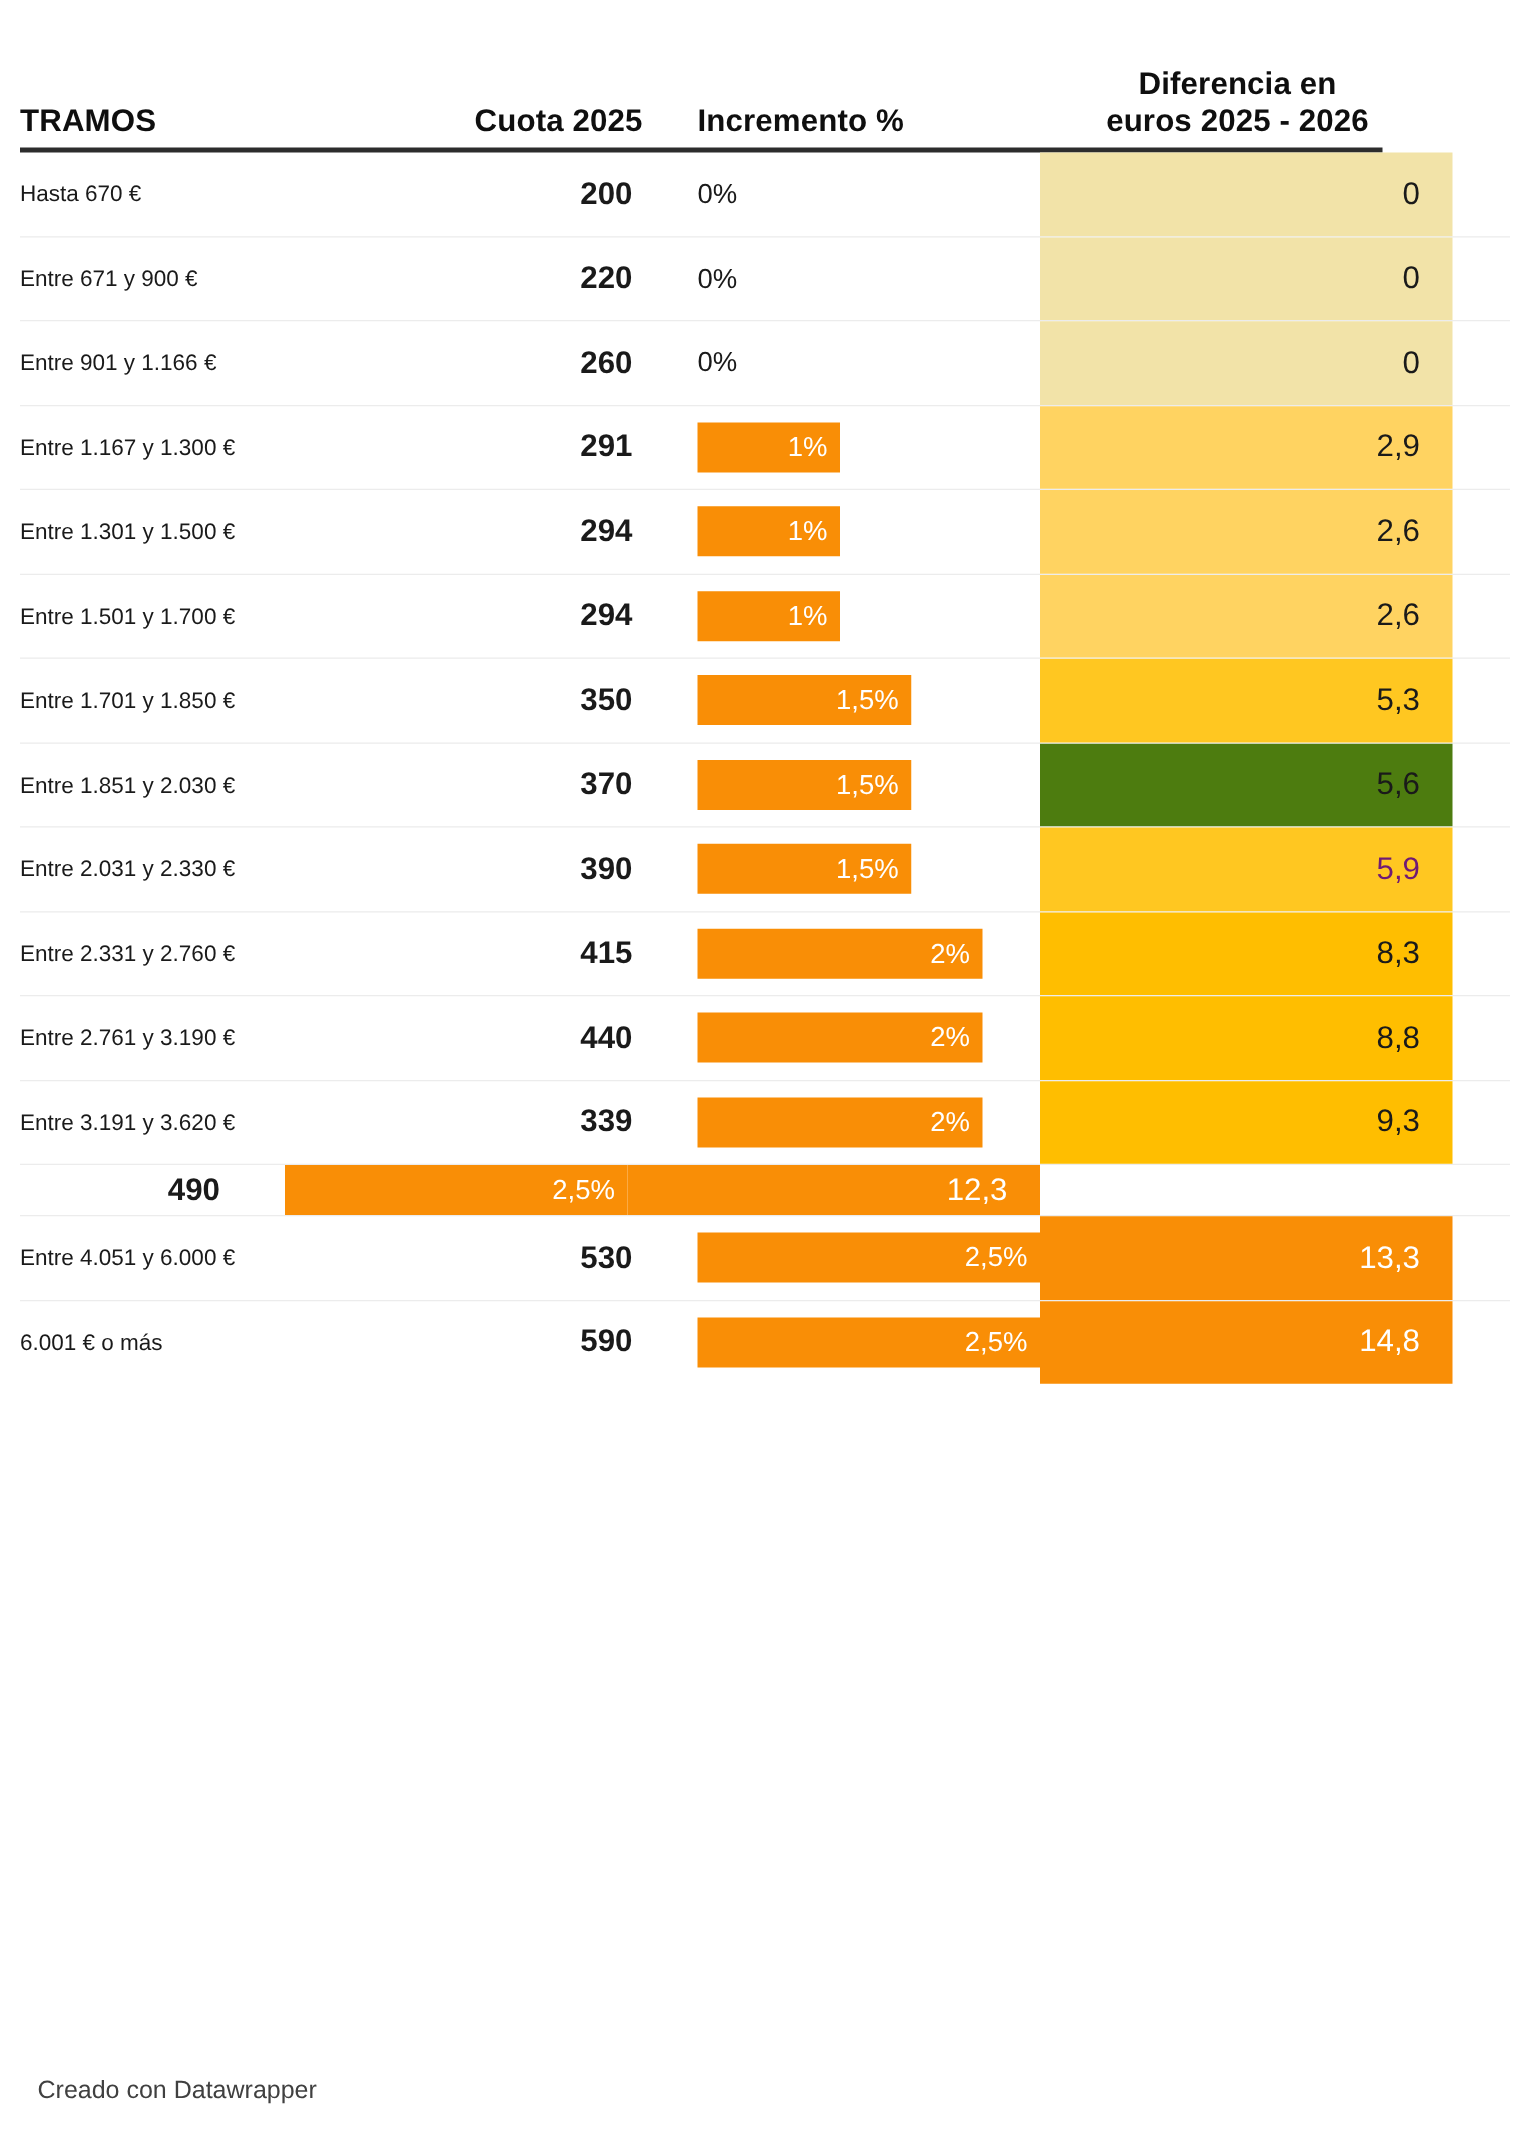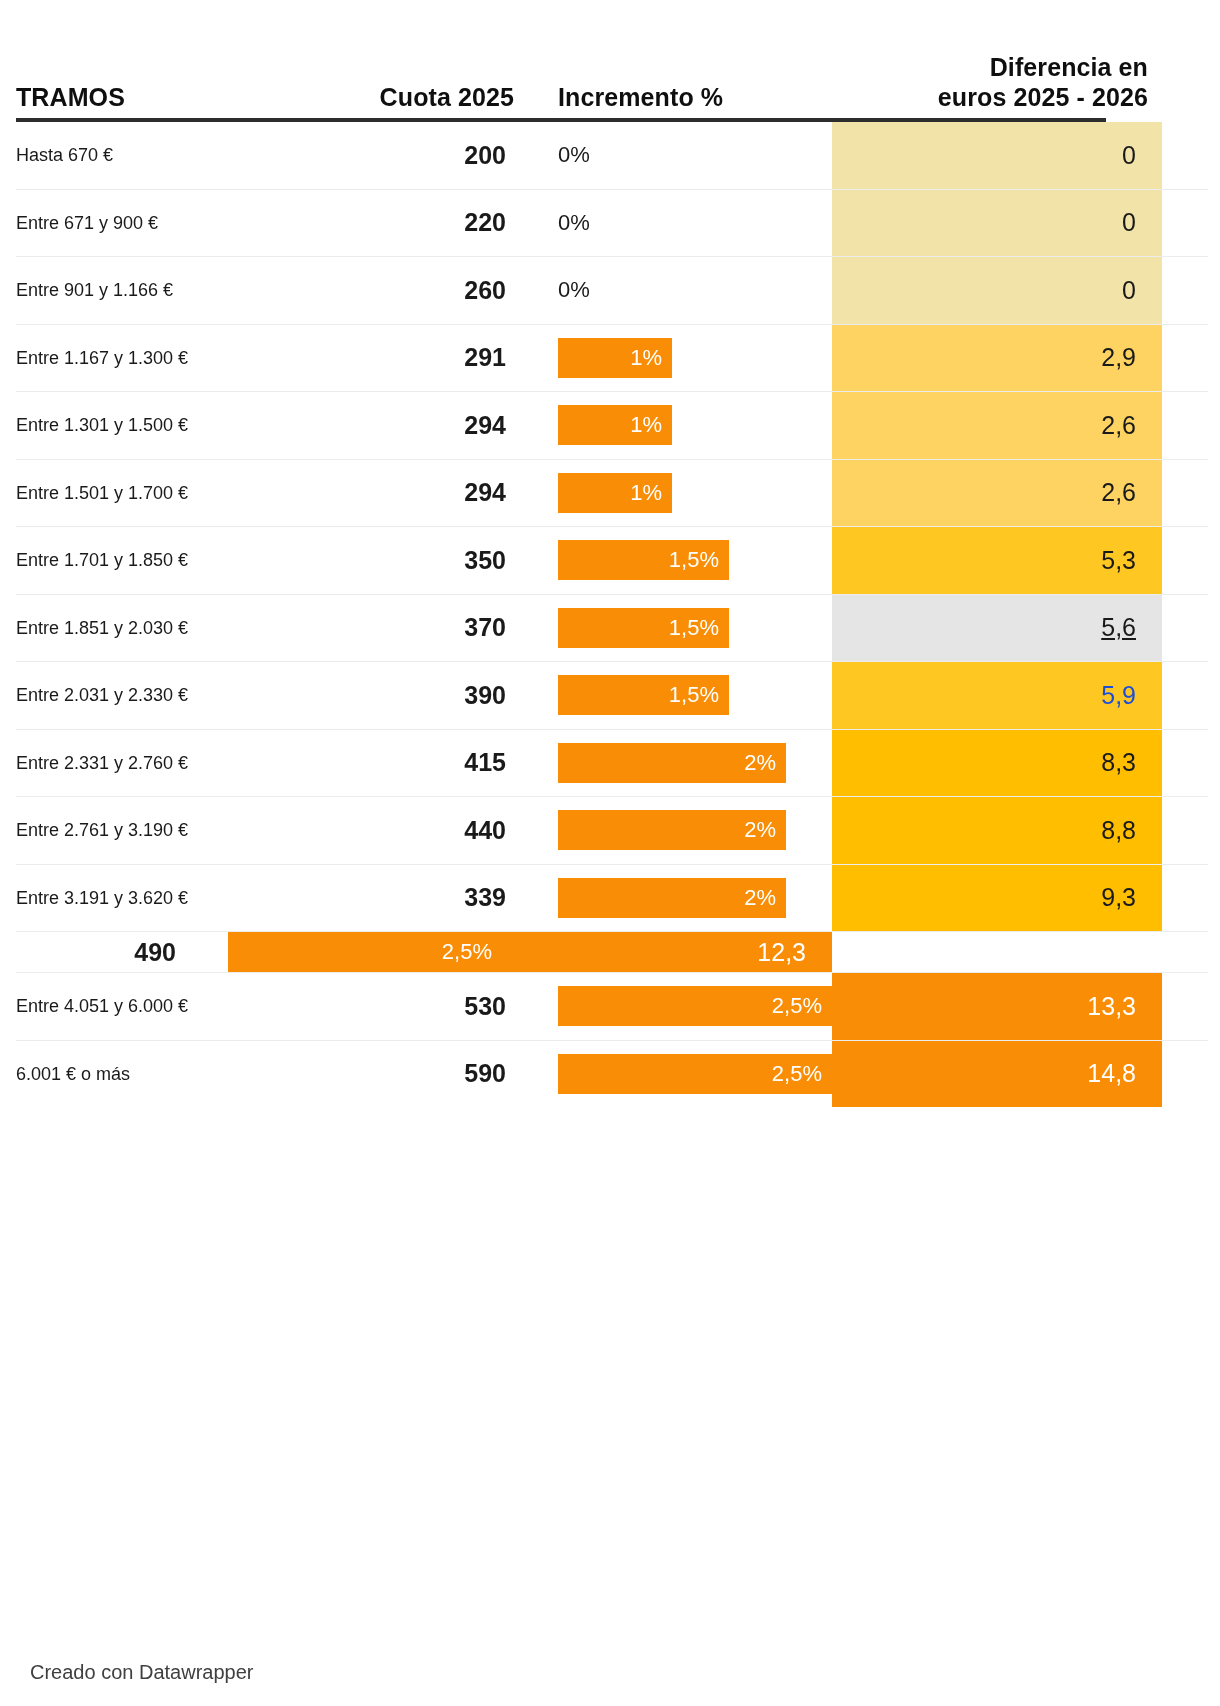--- a/index.html
+++ b/index.html
@@ -35,21 +35,21 @@
   .col-incr     { width: 318px; flex: 0 0 318px; text-align: left; padding-left: 44px; box-sizing: border-box;}
   .col-dif      { width: 330px; flex: 0 0 330px; text-align: right; padding-right: 14px; box-sizing: border-box;}
 
   .thead .th {
     font-size: 25px;
     font-weight: 700;
     line-height: 1.18;
     color: #0f0f0f;
     letter-spacing: .1px;
   }
-  .thead .col-dif .th { text-align: right; }
+  .thead .col-dif .th { text-align: center; }
 
   .head-rule {
     height: 4px;
     background: #2d2d2d;
     width: 1090px;
     margin-left: 0;
   }
 
   
   .tbody { position: relative; }
@@ -218,31 +218,31 @@
         <div class="cell c-dif" style="background: rgb(255, 199, 33); color: rgb(26, 26, 26);">5,3</div>
       </div>
       <div class="row">
         <div class="cell c-tramos">Entre 1.851 y 2.030 €</div>
         <div class="cell c-cuota">370</div>
         <div class="cell c-incr">
           <div class="bar" style="width: 171px;">
             <span>1,5%</span>
           </div>
         </div>
-        <div class="cell c-dif" style="background: #e5e5e5; color: rgb(26, 26, 26); text-decoration: underline;">5,6</div>
+        <div class="cell c-dif" style="background: #4d7c0f; color: rgb(26, 26, 26);">5,6</div>
       </div>
       <div class="row">
         <div class="cell c-tramos">Entre 2.031 y 2.330 €</div>
         <div class="cell c-cuota">390</div>
         <div class="cell c-incr">
           <div class="bar" style="width: 171px;">
             <span>1,5%</span>
           </div>
         </div>
-        <div class="cell c-dif" style="background: rgb(255, 199, 33); color: #1d4ed8;">5,9</div>
+        <div class="cell c-dif" style="background: rgb(255, 199, 33); color: #701a75;">5,9</div>
       </div>
       <div class="row">
         <div class="cell c-tramos">Entre 2.331 y 2.760 €</div>
         <div class="cell c-cuota">415</div>
         <div class="cell c-incr">
           <div class="bar" style="width: 228px;">
             <span>2%</span>
           </div>
         </div>
         <div class="cell c-dif" style="background: rgb(255, 190, 0); color: rgb(26, 26, 26);">8,3</div>

